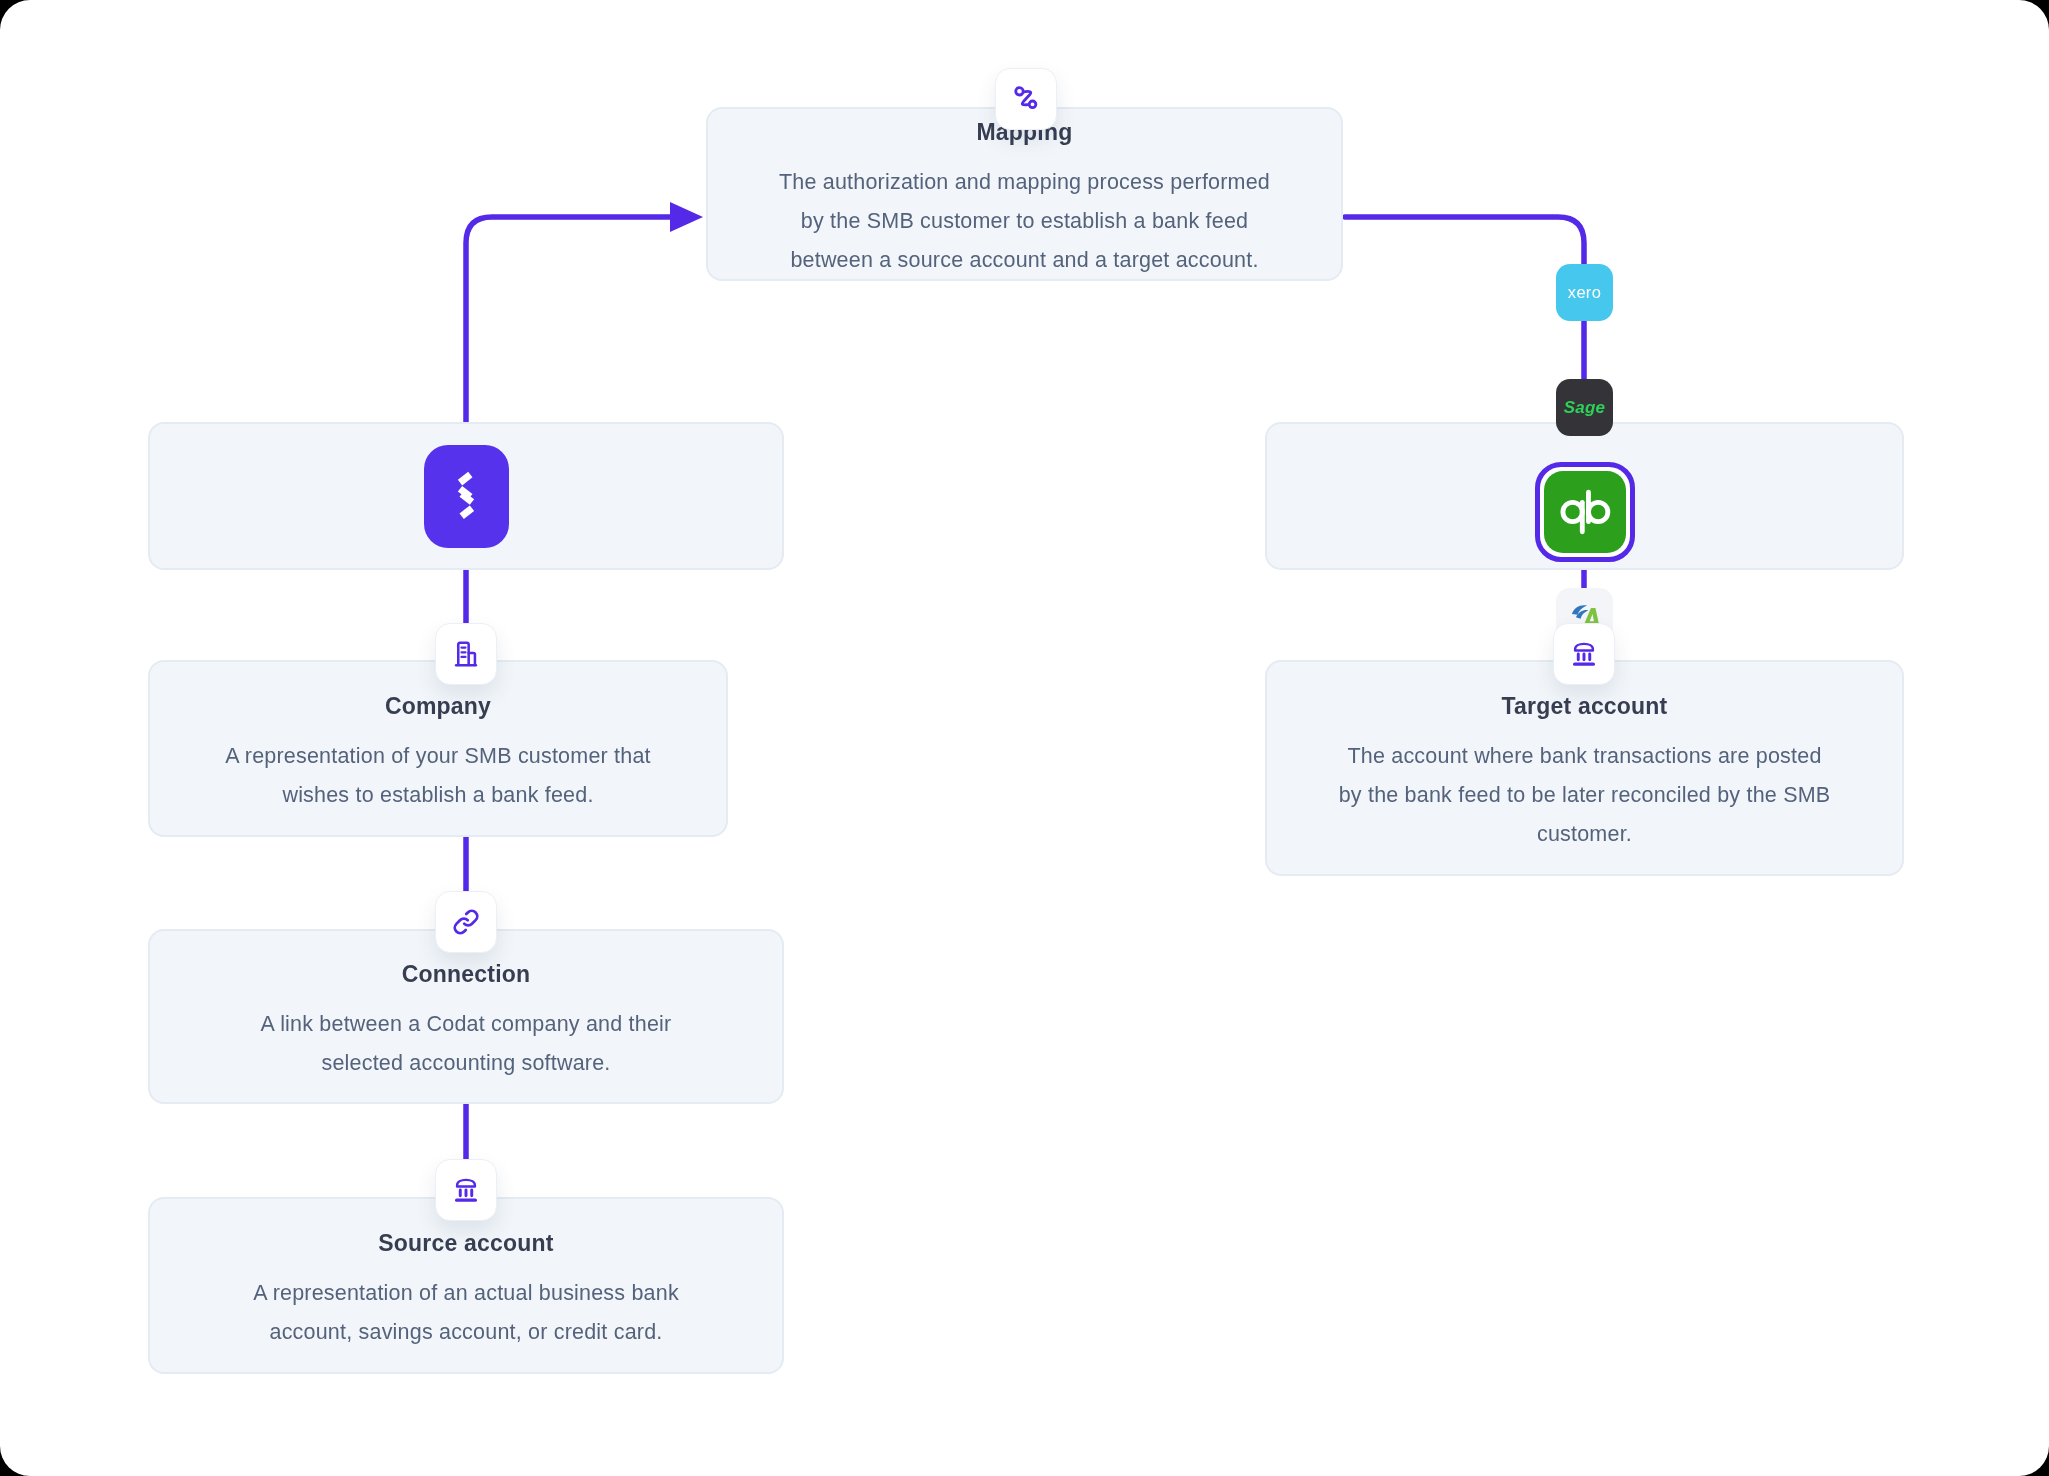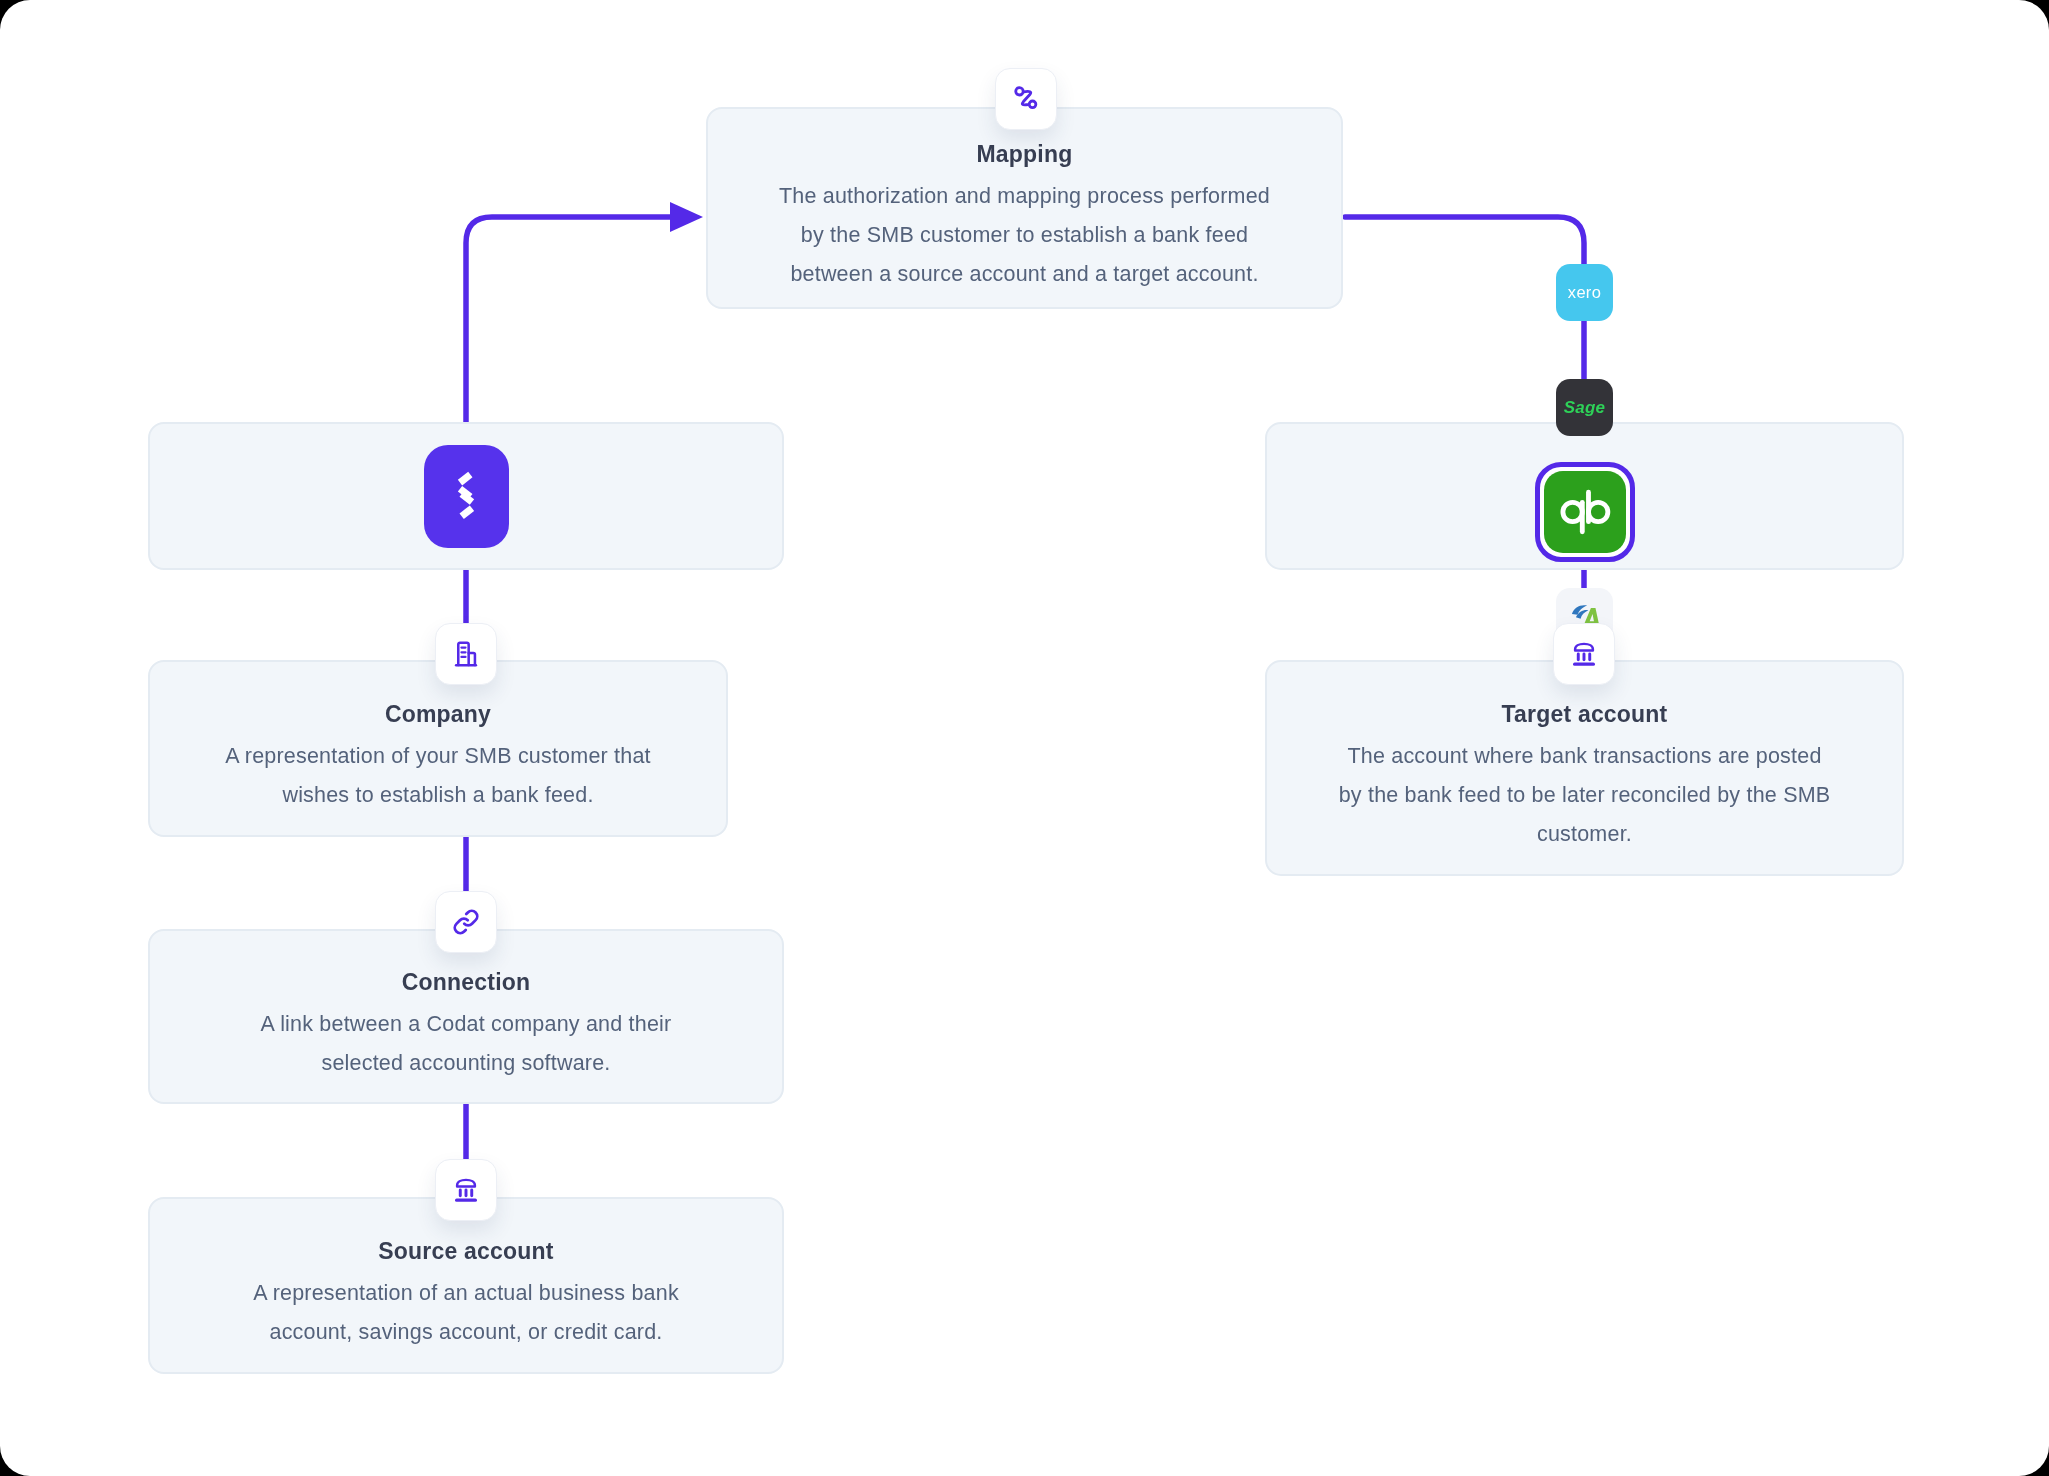--- a/index.html
+++ b/index.html
@@ -28,21 +28,21 @@
     position:absolute;z-index:2;box-sizing:border-box;
     background:var(--card-bg);border:2px solid var(--card-border);border-radius:16px;
     display:flex;align-items:center;justify-content:center;flex-direction:column;
   }
   .card.concept{flex-direction:column;padding:40px 40px 22px;}
   .card .title{
     margin:0 0 9px 0;font-size:23px;font-weight:700;color:var(--title-color);
     letter-spacing:.2px;text-align:center;
   }
   .card .desc{
-    margin:0 auto;font-size:21.5px;line-height:39px;color:var(--body-color);
+    margin:8px auto;font-size:21.5px;line-height:39px;color:var(--body-color);
     text-align:center;letter-spacing:.2px;
   }
   .mw-mapping{max-width:518px;}
   .mw-company{max-width:505px;}
   .mw-connection{max-width:445px;}
   .mw-source{max-width:478px;}
   .mw-target{max-width:495px;}
   .badge{
     position:absolute;z-index:3;width:62px;height:62px;box-sizing:border-box;
     background:#fff;border:1px solid #eceff5;border-radius:15px;
@@ -81,21 +81,21 @@
     <path class="conn" d="M466 570 V662"></path>
     <path class="conn" d="M466 837 V931"></path>
     <path class="conn" d="M466 1104 V1201"></path>
     <path class="conn" d="M1584 570 V662"></path>
     <path class="conn" d="M466 424 V243 Q466 217 492 217 H672"></path>
     <polygon class="arrowhead" points="670,202 670,232 703,217"></polygon>
     <path class="conn" d="M1345 217 H1558 Q1584 217 1584 243 V386"></path>
     <polygon class="arrowhead" points="1569,384 1599,384 1584,418"></polygon>
   </svg>
 
-  <section class="card concept" style="left:706px;top:107px;width:637px;height:202px;">
+  <section class="card concept" style="left:706px;top:107px;width:637px;height:174px;">
     <h3 class="title">Mapping</h3>
     <p class="desc mw-mapping">The authorization and mapping process performed by the SMB customer to establish a bank feed between a source account and a target account.</p>
   </section>
 
   <section class="card" style="left:148px;top:422px;width:636px;height:148px;">
     <div class="codat-tile">
       <svg width="58" height="70" viewBox="0 0 28 34">
         <g stroke="#ffffff" stroke-width="3.4" stroke-linecap="butt" fill="none">
           <path d="M16.1 6.6 L11.1 10.5"></path>
           <path d="M11.1 13.5 L16.1 17.4"></path>

